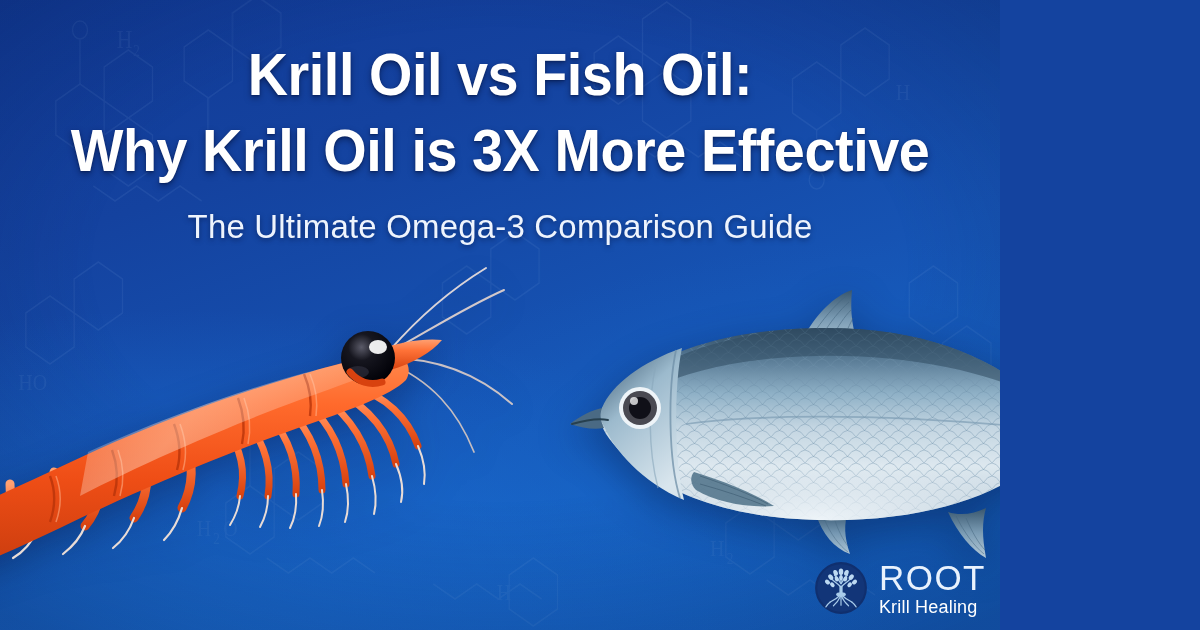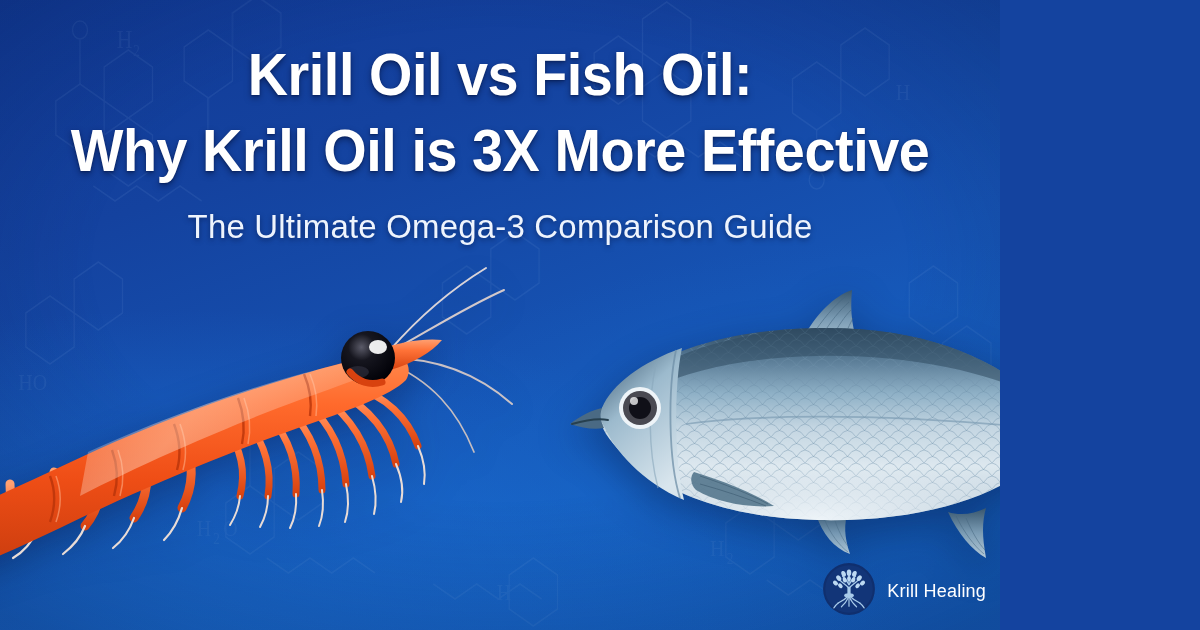--- a/index.html
+++ b/index.html
@@ -457,17 +457,18 @@
           <path d="M50,64 C46,72 42,78 36,83"></path>
           <path d="M50,64 C54,72 58,78 64,83"></path>
           <path d="M50,64 L50,82"></path>
           <path d="M30,76 C26,79 24,82 22,85"></path>
           <path d="M70,76 C74,79 76,82 78,85"></path>
         </g>
         <ellipse cx="50" cy="62" rx="9" ry="4" fill="#a8cbea"></ellipse>
       </svg>
     </span>
     <span class="logo-text">
+      <span class="logo-root">ROOT</span>
       <span class="logo-sub">Krill Healing</span>
     </span>
   </div>
 
 </div>
 
 </body></html>

